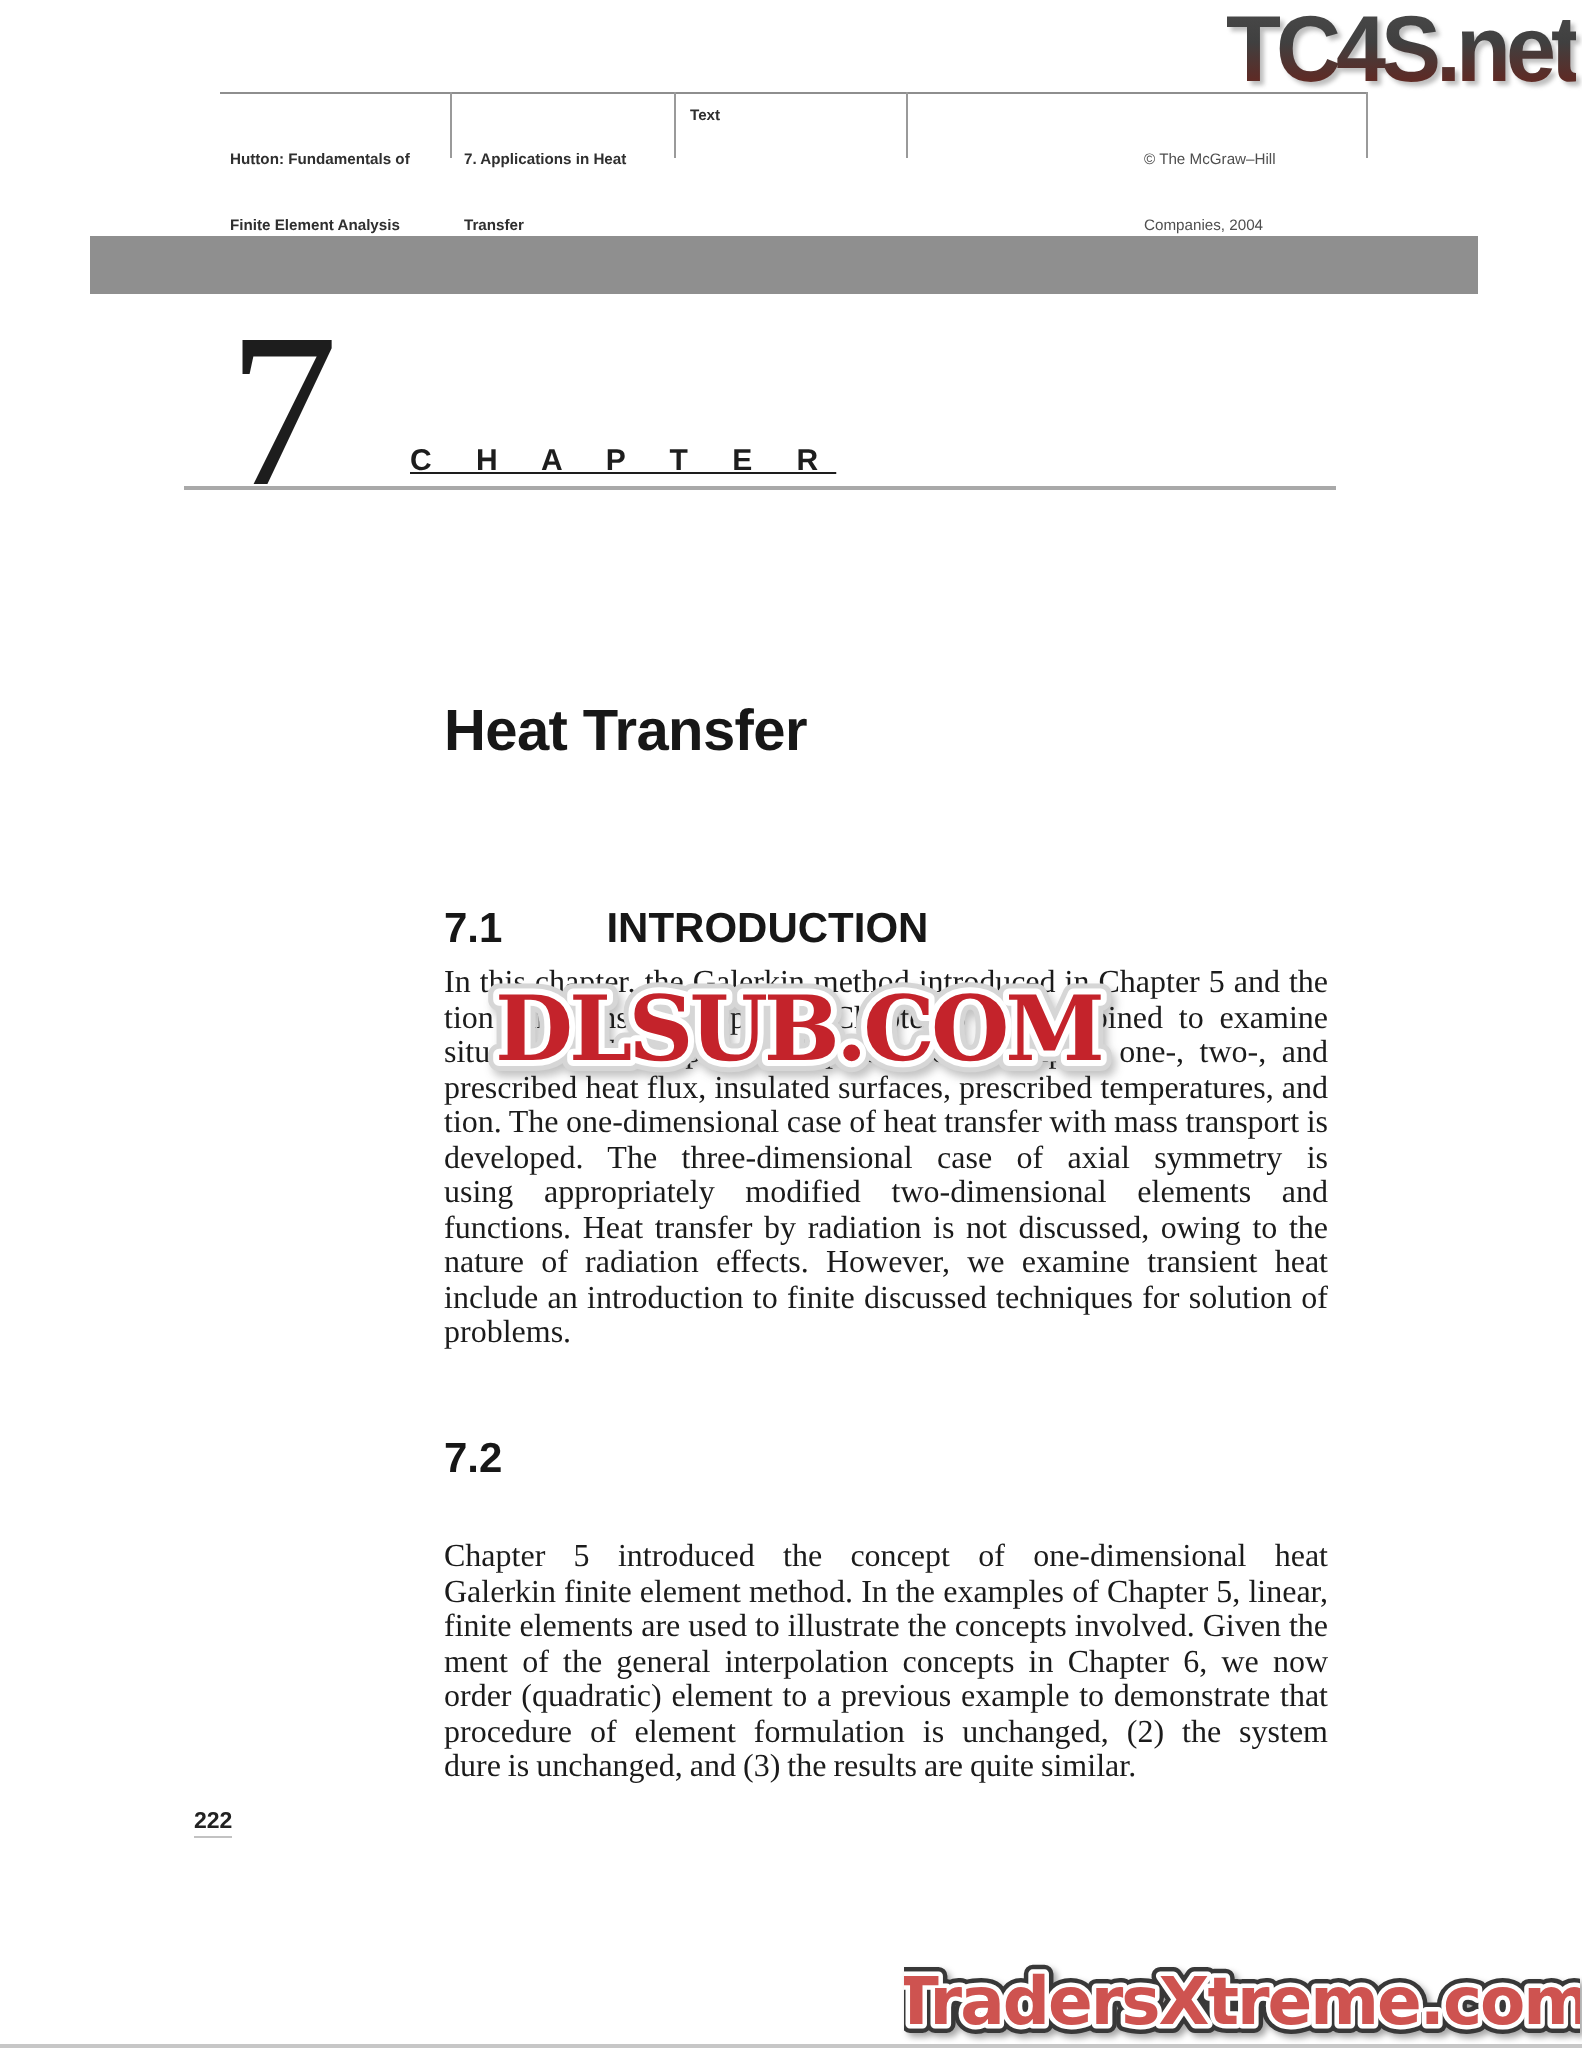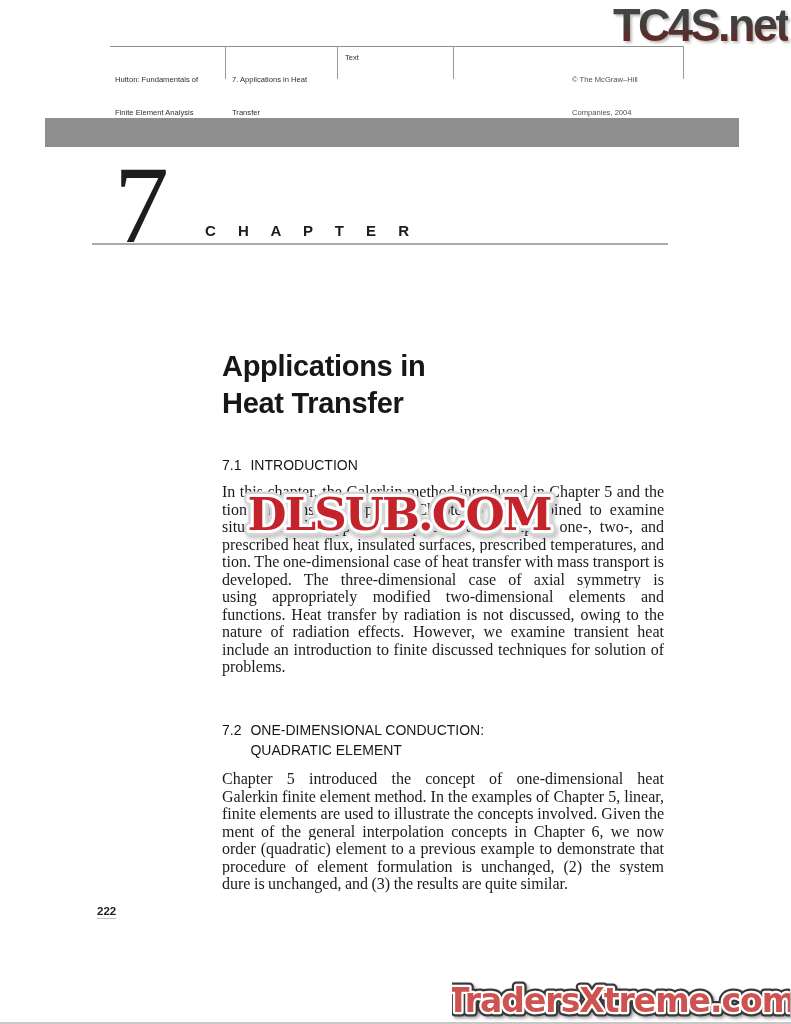--- a/index.html
+++ b/index.html
@@ -6,21 +6,21 @@
   body{
     width:791px;height:1024px;position:relative;background:#ffffff;overflow:hidden;
     font-family:"Liberation Serif", serif;color:#1b1b1b;
   }
   
   .meta-rule{position:absolute;top:46px;left:110px;width:573px;height:1px;background:#8e8e8e;}
   .vline{position:absolute;top:46px;width:1px;height:33px;background:#9a9a9a;}
   .v1{left:225px}.v2{left:337px}.v3{left:453px}.v4{left:683px}
   .meta-cell{
     position:absolute;top:52px;font-family:"Liberation Sans",sans-serif;
-    font-size:7.6px;line-height:11px;font-weight:normal;color:#2f2f2f;white-space:pre;
+    font-size:7.6px;line-height:11px;font-weight:bold;color:#2f2f2f;white-space:pre;
   }
   .meta-book{left:115px}.meta-chap{left:232px}.meta-text{left:345px}
   .meta-copy{left:572px;font-weight:normal;color:#4f4f4f;}
   
   .wm-top{
     position:absolute;top:1px;right:3px;
     font-family:"Liberation Sans",sans-serif;font-weight:bold;font-size:45px;
     letter-spacing:-2.5px;line-height:46px;
     background:linear-gradient(180deg,#4a4a4a 0%,#404040 42%,#5d2b26 80%,#7d372d 100%);
     -webkit-background-clip:text;background-clip:text;color:transparent;
@@ -39,33 +39,33 @@
   }
   
   .gray-bar{position:absolute;left:45px;top:118px;width:694px;height:29px;background:#8f8f8f;}
   .big-seven{
     position:absolute;left:114px;top:150px;
     font-family:"Liberation Serif",serif;font-size:110px;line-height:110px;color:#1d1d1d;
   }
   .chapter-word{
     position:absolute;left:205px;top:222px;
     font-family:"Liberation Sans",sans-serif;font-weight:bold;font-size:15px;
-    letter-spacing:9px;color:#1d1d1d;
+    letter-spacing:9px;color:#1d1d1d;text-decoration:underline;
   }
   .chapter-rule{position:absolute;left:92px;top:243px;width:576px;height:2px;background:#a9a9a9;}
   
   .page-title{
     position:absolute;left:222px;top:348px;
     font-family:"Liberation Sans",sans-serif;font-weight:bold;font-size:29px;
     line-height:37px;color:#171717;letter-spacing:-0.3px;
   }
   .sec-heading{
     position:absolute;left:222px;
-    font-family:"Liberation Sans",sans-serif;font-weight:normal;font-size:14px;
-    line-height:20px;color:#171717;display:flex;
+    font-family:"Liberation Sans",sans-serif;font-weight:bold;font-size:21px;
+    line-height:20px;color:#171717;display:flex;gap:43px;
   }
   .sec1-heading{top:455px;}
   .sec2-heading{top:720px;}
   .sec-num{margin-right:9px;}
   .para{position:absolute;left:222px;width:442px;font-size:16px;word-spacing:-0.5px;}
   .para-1{top:483px;}
   .para-2{top:770px;}
   .jline{
     text-align:justify;text-align-last:justify;height:17.5px;line-height:17.5px;overflow:hidden;
   }
@@ -101,21 +101,20 @@
 </div>
 
 <div class="wm-top">TC4S.net</div>
 
 <div class="gray-bar"></div>
 <div class="big-seven">7</div>
 <div class="chapter-word">C H A P T E R</div>
 <div class="chapter-rule"></div>
 
 <div class="page-title">
-  <div>Applications in</div>
   <div>Heat Transfer</div>
 </div>
 
 <div class="sec-heading sec1-heading">
   <span class="sec-num">7.1</span>
   <span>INTRODUCTION</span>
 </div>
 
 <div class="para para-1">
   <div class="jline">In this chapter, the Galerkin method introduced in Chapter 5 and the interpola-</div>
@@ -132,24 +131,20 @@
 </div>
 
 <svg class="wm-center" viewBox="0 0 322 66">
   <text x="161" y="49" text-anchor="middle" fill="none" stroke="#d6d6d6" stroke-width="11" stroke-linejoin="round">DLSUB.COM</text>
   <text x="161" y="49" text-anchor="middle" fill="none" stroke="#ffffff" stroke-width="6" stroke-linejoin="round">DLSUB.COM</text>
   <text x="161" y="49" text-anchor="middle" fill="#c4232b">DLSUB.COM</text>
 </svg>
 
 <div class="sec-heading sec2-heading">
   <span class="sec-num">7.2</span>
-  <span>
-    <div>ONE-DIMENSIONAL CONDUCTION:</div>
-    <div>QUADRATIC ELEMENT</div>
-  </span>
 </div>
 
 <div class="para para-2">
   <div class="jline">Chapter 5 introduced the concept of one-dimensional heat conduction via the</div>
   <div class="jline">Galerkin finite element method. In the examples of Chapter 5, linear, two-node</div>
   <div class="jline">finite elements are used to illustrate the concepts involved. Given the develop-</div>
   <div class="jline">ment of the general interpolation concepts in Chapter 6, we now apply a higher-</div>
   <div class="jline">order (quadratic) element to a previous example to demonstrate that (1) the basic</div>
   <div class="jline">procedure of element formulation is unchanged, (2) the system assembly proce-</div>
   <div class="jline last">dure is unchanged, and (3) the results are quite similar.</div>

